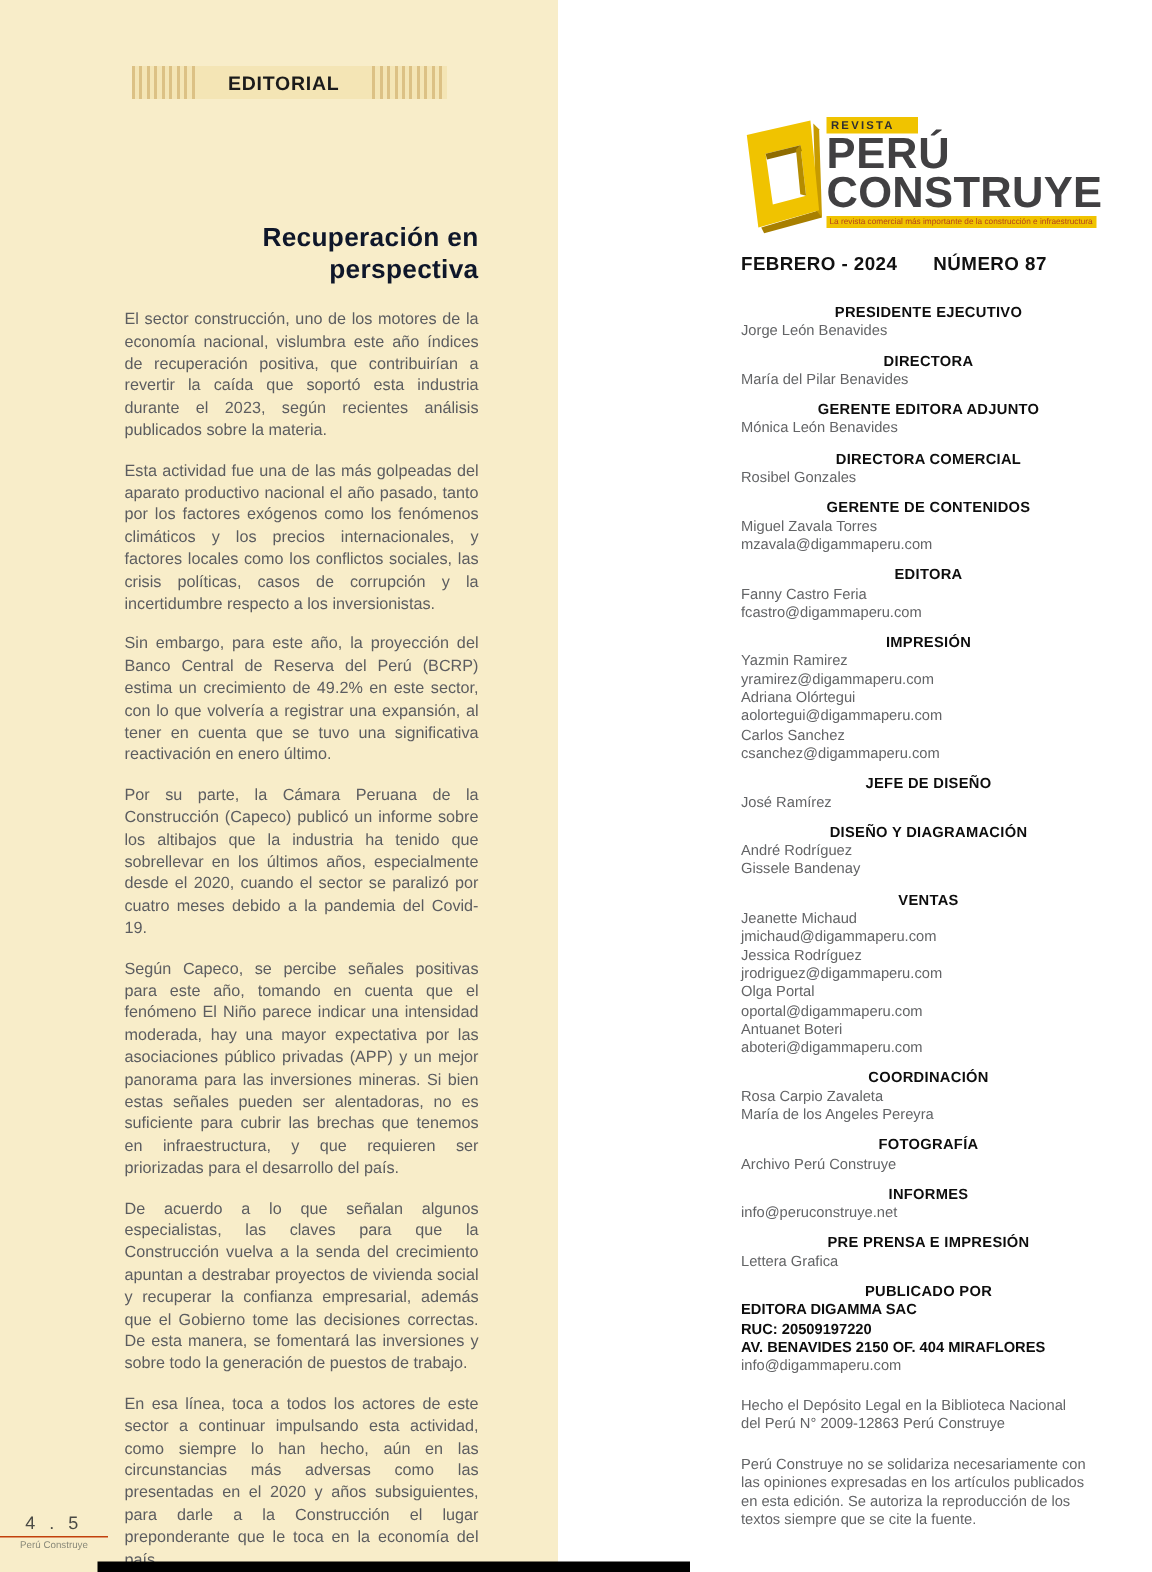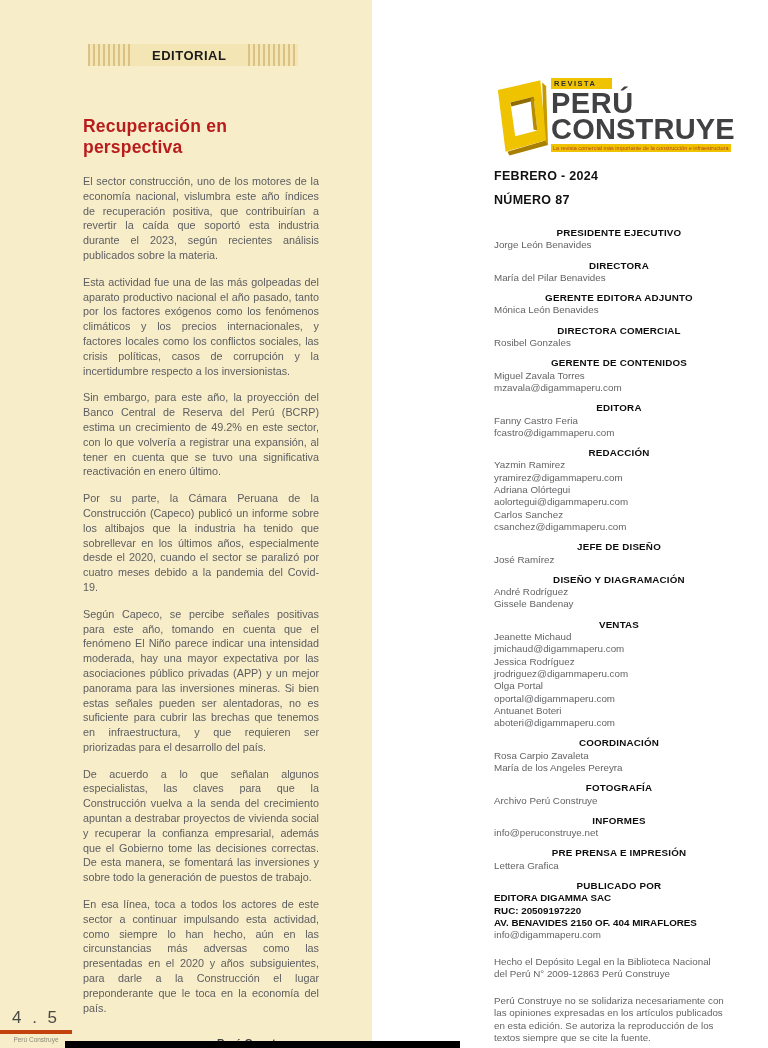--- a/index.html
+++ b/index.html
@@ -6,40 +6,40 @@
   body{font-family:"Liberation Sans", sans-serif; background:#ffffff;}
   .page{position:relative; width:768px; height:1048px; background:#ffffff; overflow:hidden;}
 
   
   .left-panel{position:absolute; left:0; top:0; width:372px; height:1048px; background:#f8edc9; box-sizing:border-box; padding:44px 53px 0 83px;}
   .editorial-band{display:flex; align-items:stretch; height:22px; width:210px; margin-left:5px; background:#f4e5b5;}
   .stripes{background:repeating-linear-gradient(90deg,#dcc185 0 2px,#f4e5b5 2px 5px);}
   .stripes.left{width:42px;}
   .stripes.right{flex:1;}
   .editorial-label{display:flex; align-items:center; padding:0 22px; font-size:13px; font-weight:bold; color:#1b1b1b; letter-spacing:0.5px;}
-  .article-title{margin:50px 0 0 0; font-size:17.5px; font-weight:bold; color:#b91c1c; letter-spacing:0.2px;}
+  .article-title{margin:82px 0 0 0; font-size:17.5px; font-weight:bold; color:#0f172a; letter-spacing:0.2px;text-align:right;}
   .article-body{margin-top:16px;}
   .para{margin:0 0 12px 0; font-size:10.8px; line-height:14.8px; color:#5c5d60; text-align:justify;}
   .signature{margin-top:22px; text-align:right; padding-right:20px; font-size:11px; font-weight:bold; color:#3f3f41;}
 
   .footer-pageno{position:absolute; left:0; top:1008px; width:72px; text-align:center;}
-  .pageno{font-size:17px; color:#4a4a45; letter-spacing:3px; padding-bottom:2px; border-bottom:4px solid #c2410c;}
+  .pageno{font-size:12px; color:#4a4a45; letter-spacing:3px; padding-bottom:2px; border-bottom:1px solid #c2410c;}
   .footer-brand{margin-top:2px; font-size:6.5px; color:#8a8a7a;}
   .bottom-bar{position:absolute; left:65px; bottom:0; width:395px; height:7px; background:#000000;}
 
   
   .right-panel{position:absolute; left:472px; top:0; width:312px; height:804px; background:#ffffff; box-sizing:border-box; padding:78px 40px 0 22px;}
   .logo{display:flex; align-items:flex-start;}
   .logo-cube{flex:0 0 auto; margin-right:3px;}
   .logo-text{display:flex; flex-direction:column;}
   .logo-revista{align-self:flex-start; background:#f0c300; color:#2f2f31; font-size:7.5px; font-weight:bold; letter-spacing:1.5px; padding:1px 16px 1px 3px; margin-bottom:1px;}
   .logo-peru{font-size:29px; line-height:26px; font-weight:800; color:#414042; letter-spacing:0.5px;}
   .logo-construye{font-size:29px; line-height:27px; font-weight:800; color:#414042; letter-spacing:0.2px;}
   .logo-tagline{margin-top:1px; background:#f0c300; color:#b5441c; font-size:5.5px; line-height:8px; padding:0 2px; white-space:nowrap; overflow:hidden; width:176px;}
-  .issue-line{display:flex; gap:10px; margin-top:13px; font-size:12.5px; font-weight:bold; color:#111111; letter-spacing:0.3px;flex-direction:column;}
+  .issue-line{display:flex; gap:24px; margin-top:13px; font-size:12.5px; font-weight:bold; color:#111111; letter-spacing:0.3px;}
   .staff{margin-top:20px;}
   .sec{margin-bottom:8px;}
   .sec-title{font-size:9.8px; font-weight:bold; color:#0d0d0d; letter-spacing:0.2px; line-height:12.3px;text-align:center;}
   .sec-line{font-size:9.8px; color:#636466; line-height:12.3px;}
   .sec-line.bold{font-weight:bold; color:#0d0d0d;}
   .legal, .disclaimer{margin:14px 0 0 0; font-size:9.8px; color:#636466; line-height:12.5px; width:232px;}
 </style>
 </head>
 <body>
 
@@ -116,21 +116,21 @@
           <div class="sec-title">GERENTE DE CONTENIDOS</div>
           <div class="sec-line">Miguel Zavala Torres</div>
           <div class="sec-line">mzavala@digammaperu.com</div>
         </div>
         <div class="sec">
           <div class="sec-title">EDITORA</div>
           <div class="sec-line">Fanny Castro Feria</div>
           <div class="sec-line">fcastro@digammaperu.com</div>
         </div>
         <div class="sec">
-          <div class="sec-title">REDACCIÓN</div>
+          <div class="sec-title">IMPRESIÓN</div>
           <div class="sec-line">Yazmin Ramirez</div>
           <div class="sec-line">yramirez@digammaperu.com</div>
           <div class="sec-line">Adriana Olórtegui</div>
           <div class="sec-line">aolortegui@digammaperu.com</div>
           <div class="sec-line">Carlos Sanchez</div>
           <div class="sec-line">csanchez@digammaperu.com</div>
         </div>
         <div class="sec">
           <div class="sec-title">JEFE DE DISEÑO</div>
           <div class="sec-line">José Ramírez</div>

